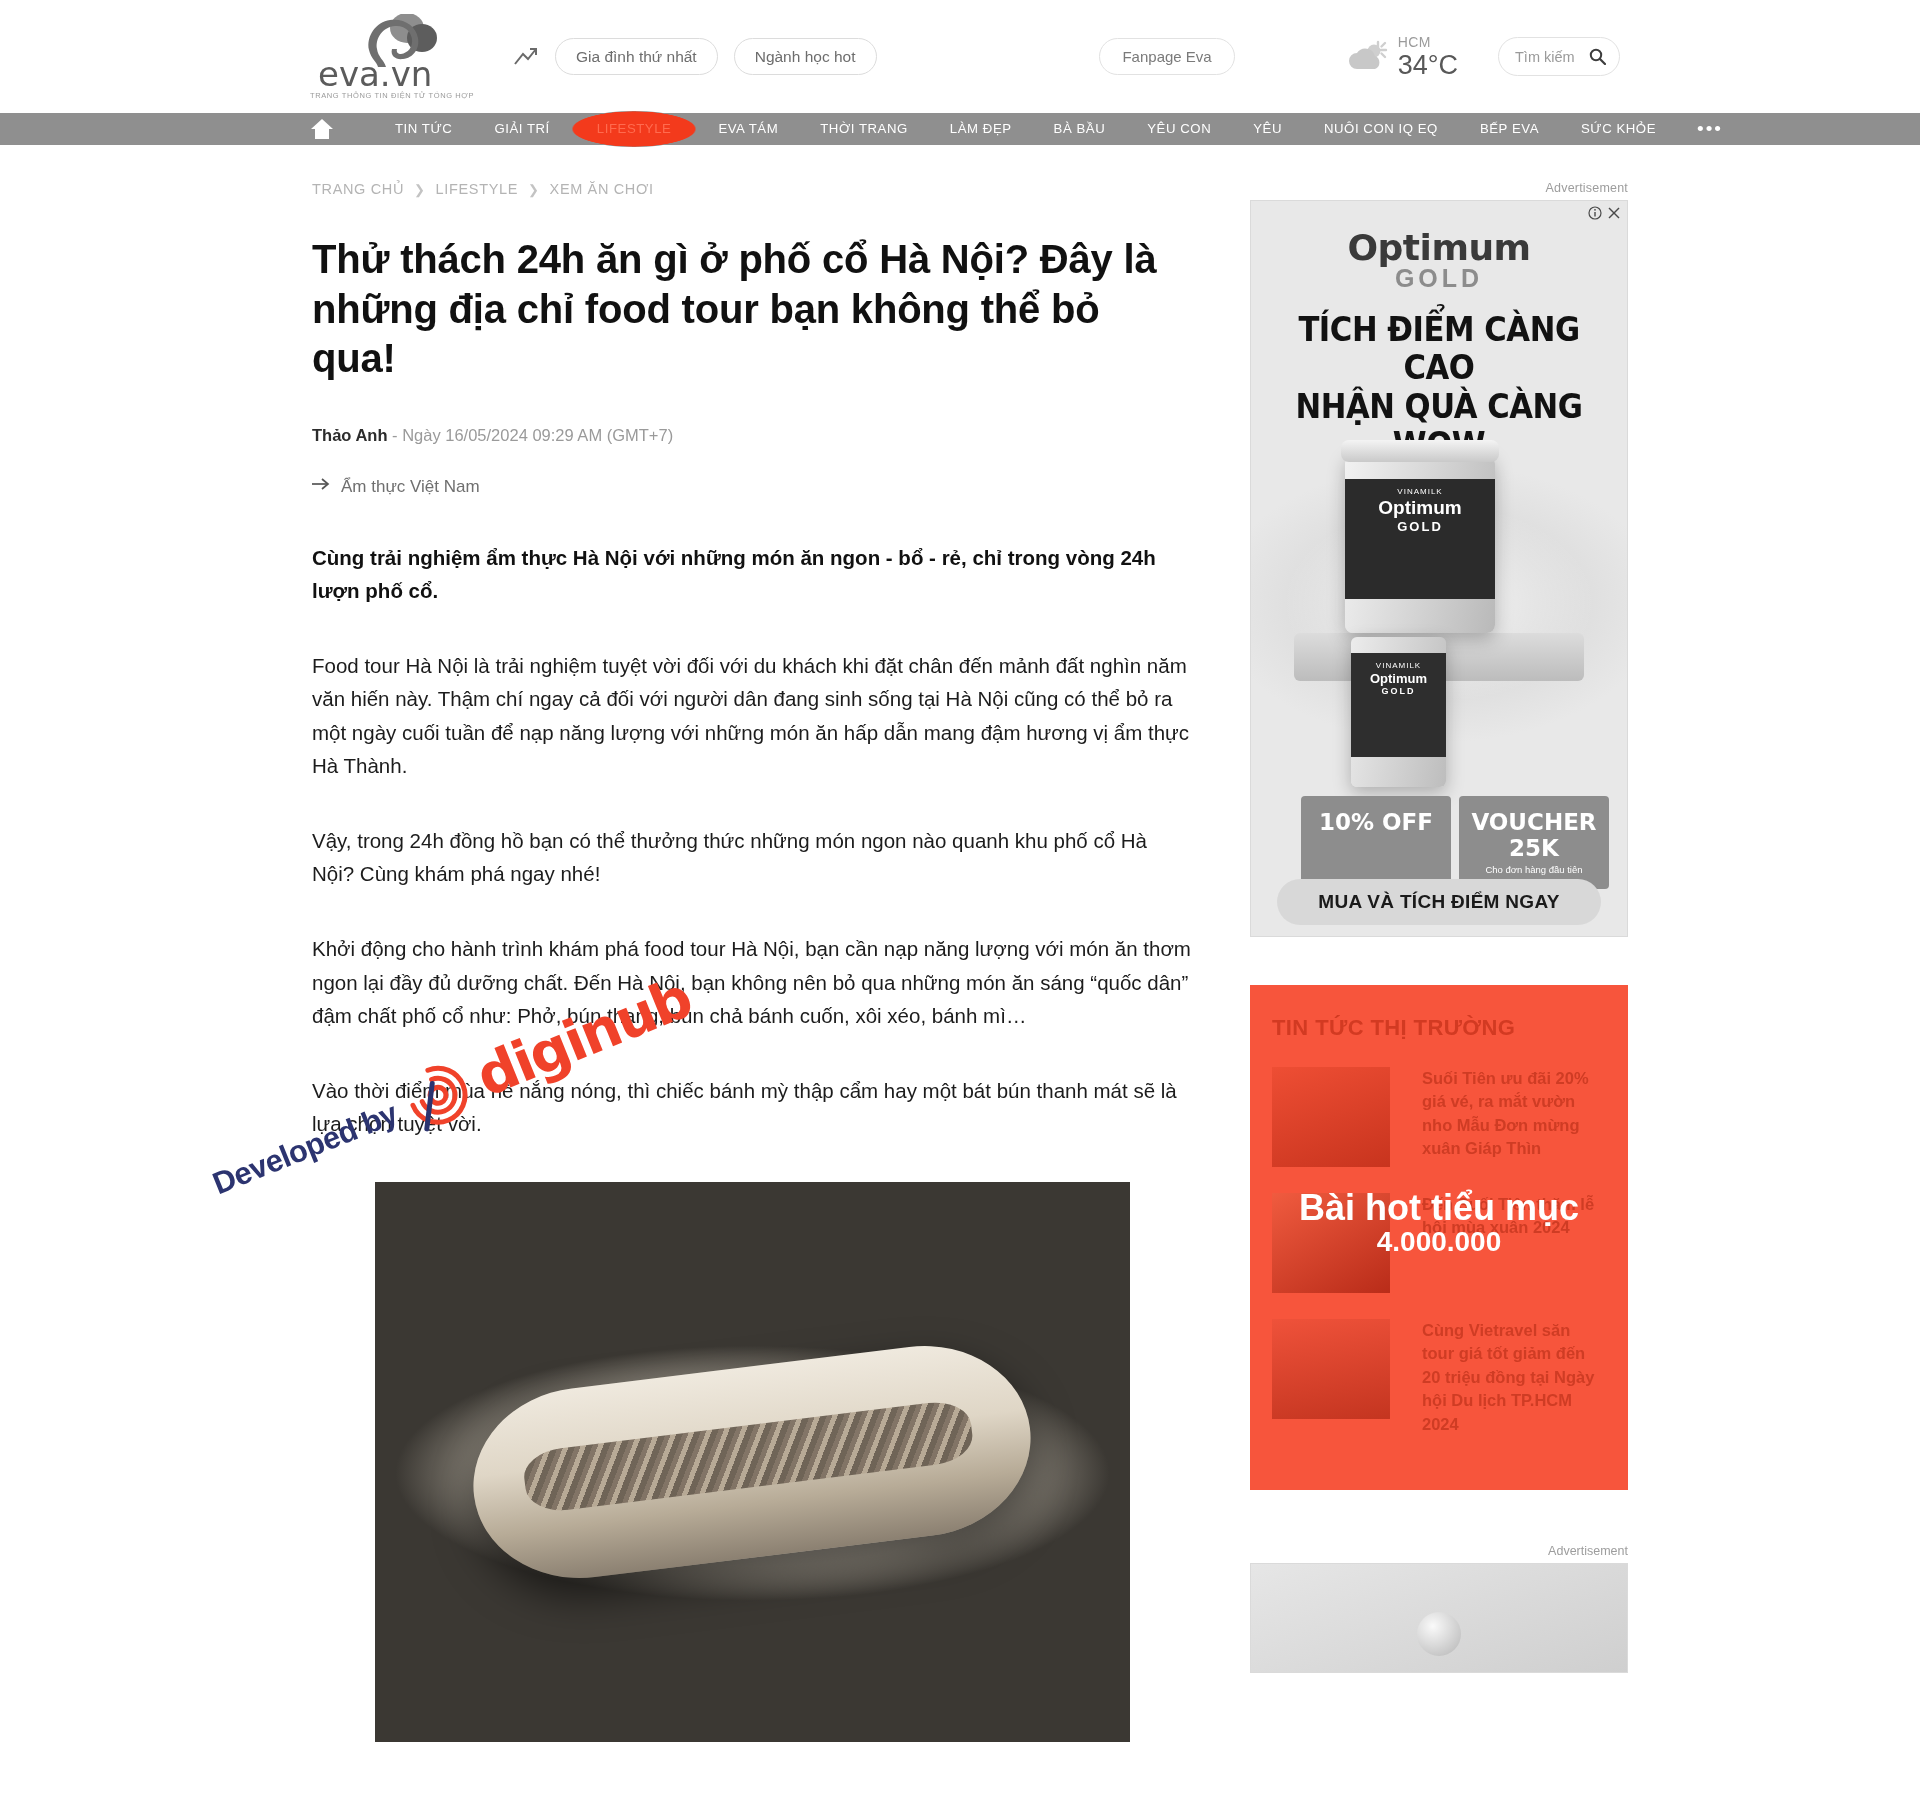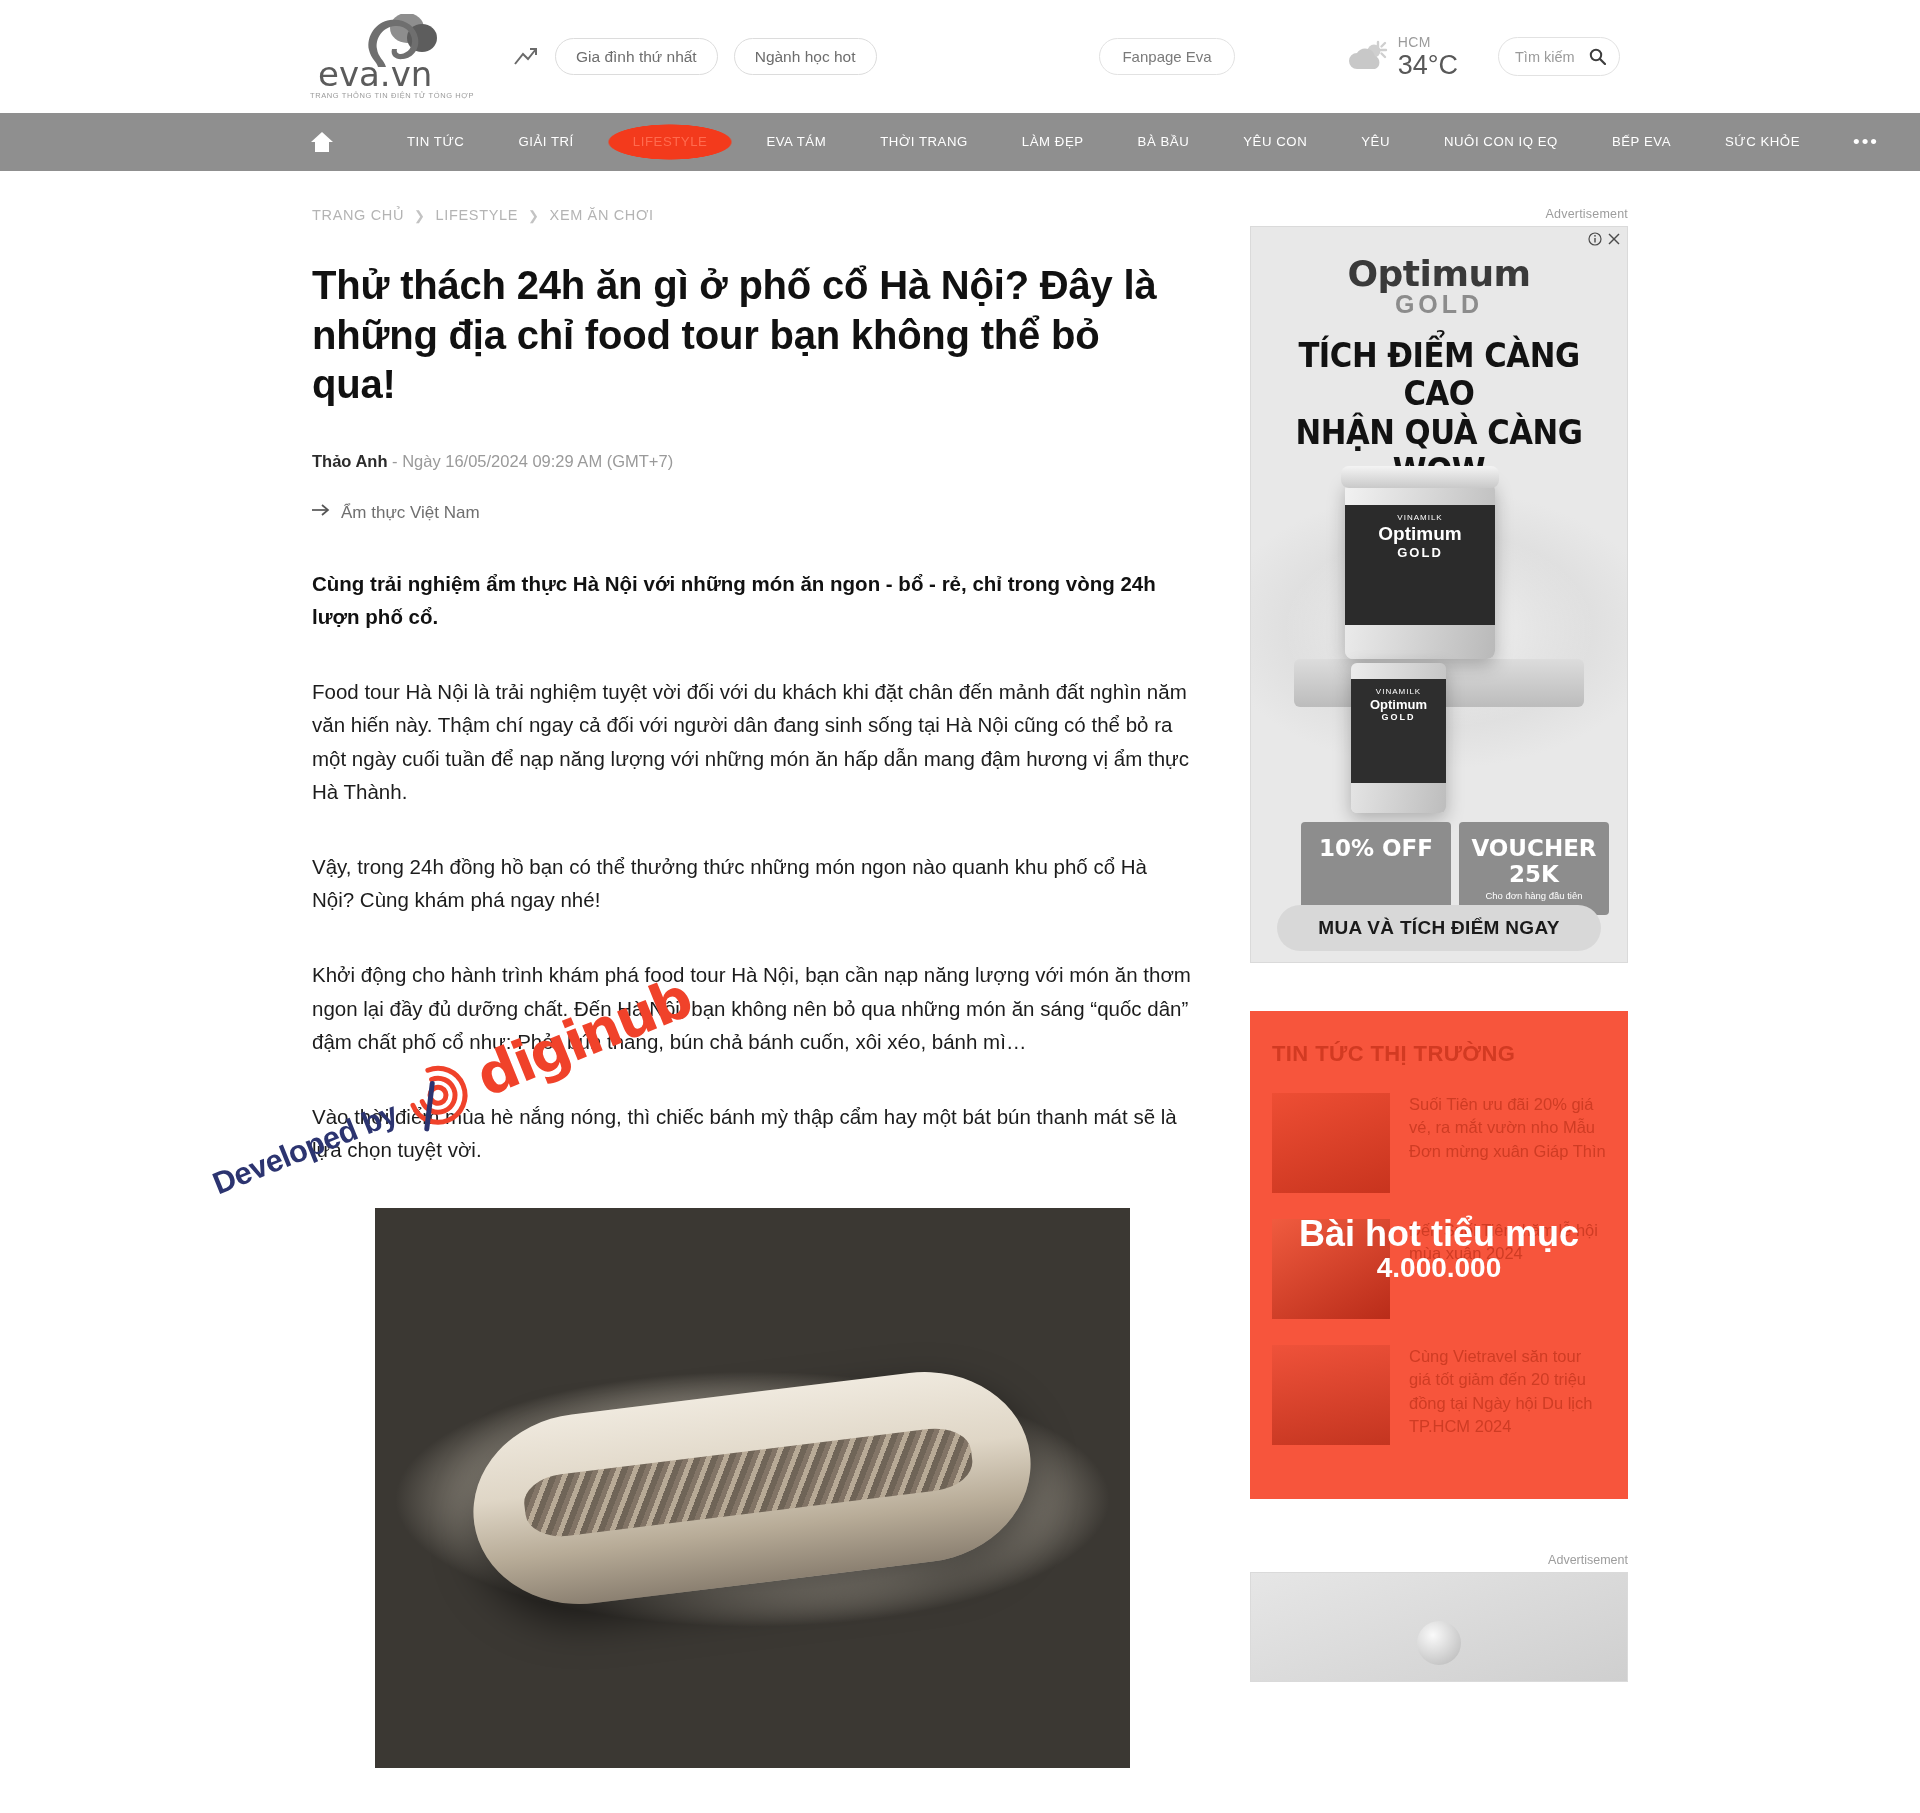--- a/index.html
+++ b/index.html
@@ -99,25 +99,25 @@
     align-items: center;
     justify-content: space-between;
     padding: 0 13px 0 16px;
   }
   .searchbox span { font-size: 14.5px; color: #9a9a9a; }
   .search-icon { width: 17px; height: 17px; display:block; color:#444; }
 
   
   .navbar {
     background: #8f8f8f;
-    height: 58px;
+    height: 32px;
     display: flex;
     align-items: center;
     padding-left: 310px;
-    gap: 12px;
+    gap: 0;
   }
   .nav-home { width: 24px; height: 22px; display:block; color:#fff; margin-right: 40px; }
   .nav-item {
     color: #ffffff;
     font-size: 13.2px;
     letter-spacing: .55px;
     font-weight: 400;
     padding: 0 21px;
     white-space: nowrap;
     position: relative;
@@ -321,22 +321,23 @@
   }
   .market-title {
     color: #d23a22;
     font-size: 22px;
     font-weight: 700;
     letter-spacing: .4px;
     margin-bottom: 26px;
   }
   .market-item {
     display: flex;
-    gap: 19px;
+    gap: 32px;
     margin-bottom: 26px;
+    font-weight: bold;
   }
   .market-thumb {
     width: 118px; height: 100px; flex: 0 0 118px;
     background: #e8492f;
     position: relative; overflow: hidden;
   }
   .market-thumb.t1 { background: linear-gradient(160deg,#ee4e34,#c8341e); }
   .market-thumb.t2 { background: linear-gradient(150deg,#f05b3f,#b92c19); }
   .market-thumb.t3 { background: linear-gradient(140deg,#ee4a30,#cf3a22); }
   .market-thumb.t4 { background: linear-gradient(170deg,#ef523a,#c43520); }

